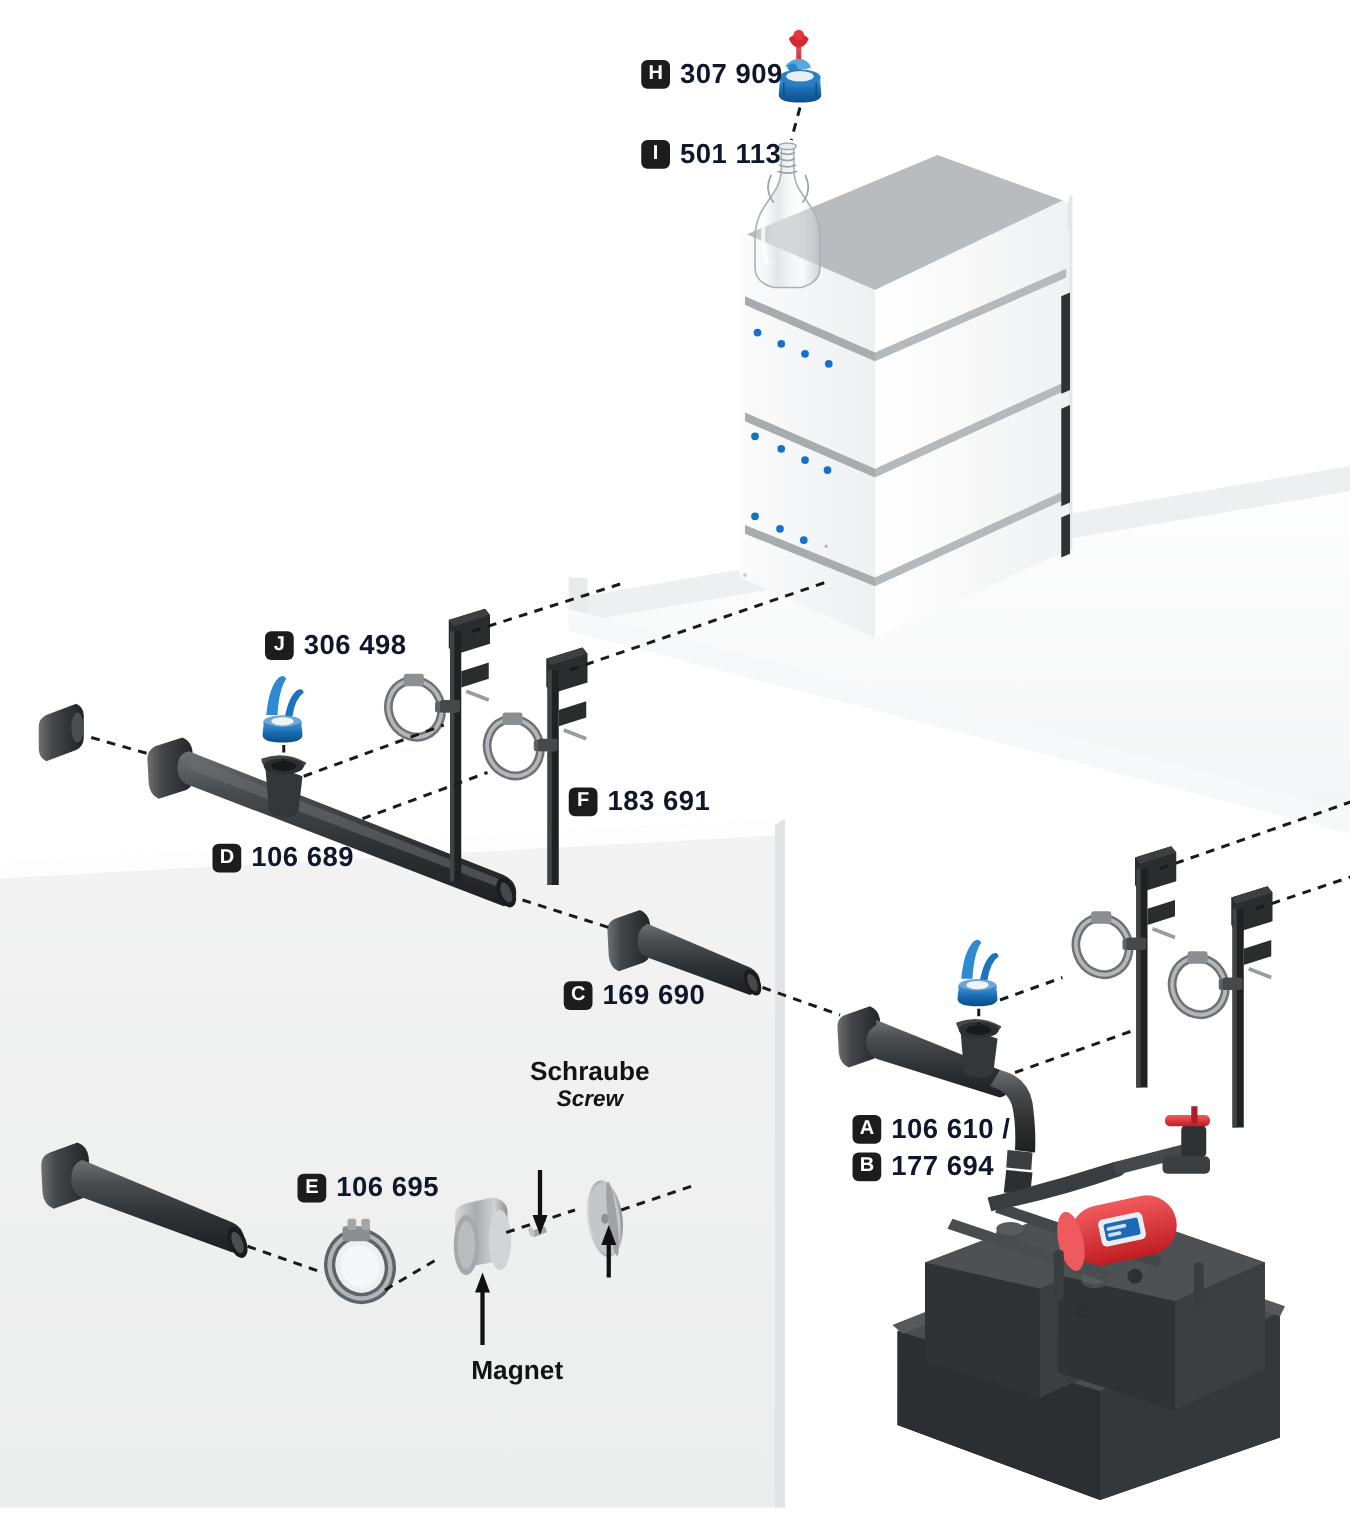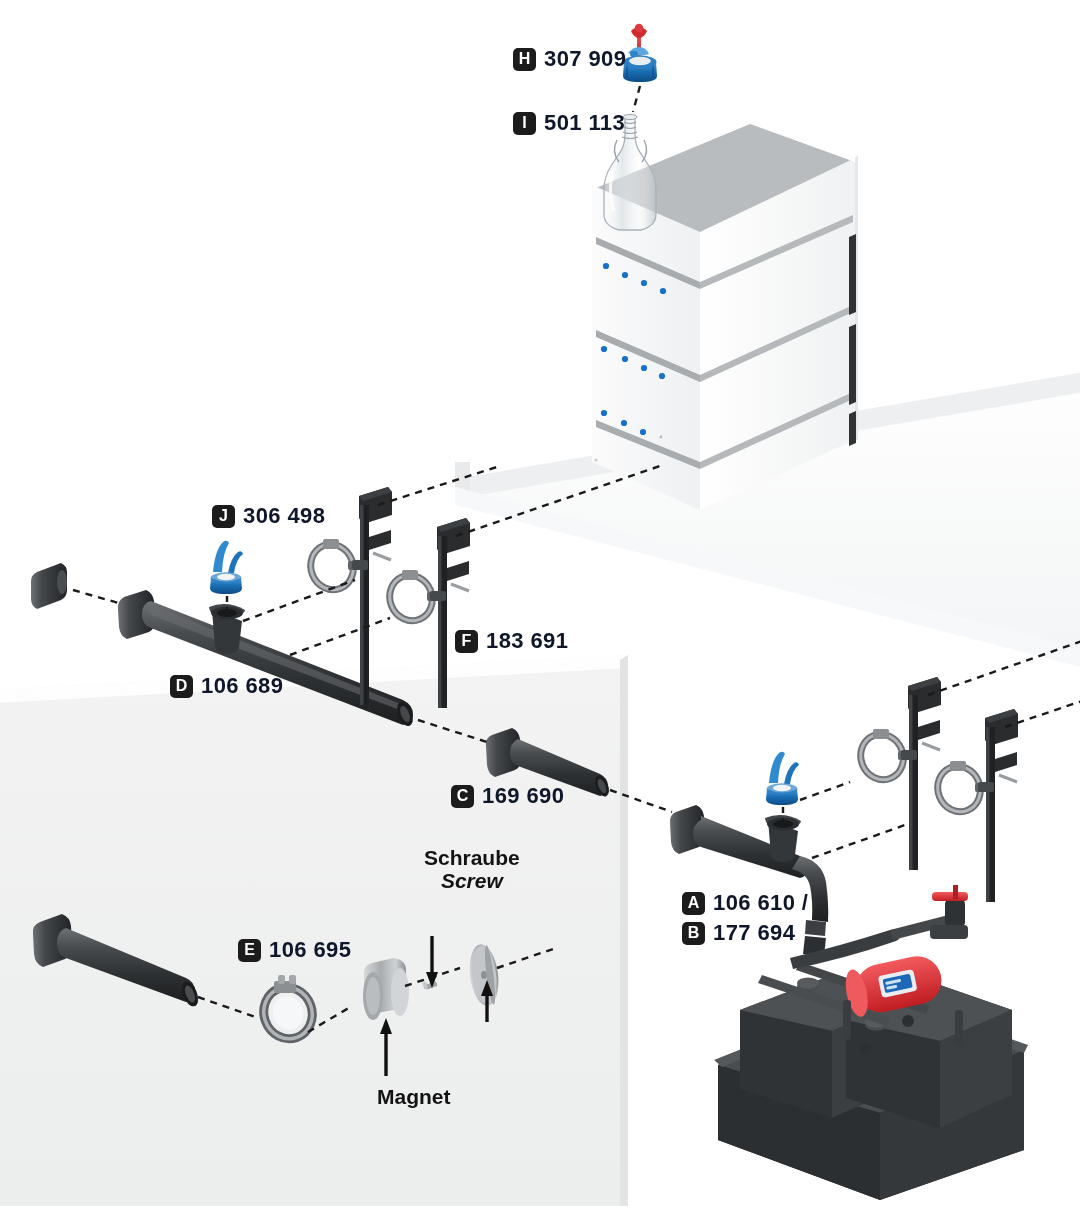--- a/index.html
+++ b/index.html
@@ -22,21 +22,21 @@
   .pnum{
     color:#0f172a;font-size:22px;font-weight:bold;margin-left:8px;
     letter-spacing:0.4px;font-family:"Liberation Sans", sans-serif;
   }
   .callout.stack{display:block;}
   .callout.stack .row{display:flex;align-items:center;margin-bottom:4px;}
 
   
   .annot{position:absolute;text-align:center;color:#131313;white-space:nowrap;}
   .annot .de{font-size:21px;font-weight:bold;line-height:1.08;}
-  .annot .en{font-size:21px;font-weight:bold;font-style:italic;line-height:1.08;}
+  .annot .en{font-size:18px;font-weight:bold;font-style:italic;line-height:1.08;}
 
   svg{display:block;overflow:visible;}
   .lbl-svg{position:absolute;left:0;top:0;pointer-events:none;}
 </style>
 </head>
 <body>
 
 <div id="stage">
 
   <svg class="lbl-svg" width="1080" height="1213" viewBox="0 0 1080 1213">

